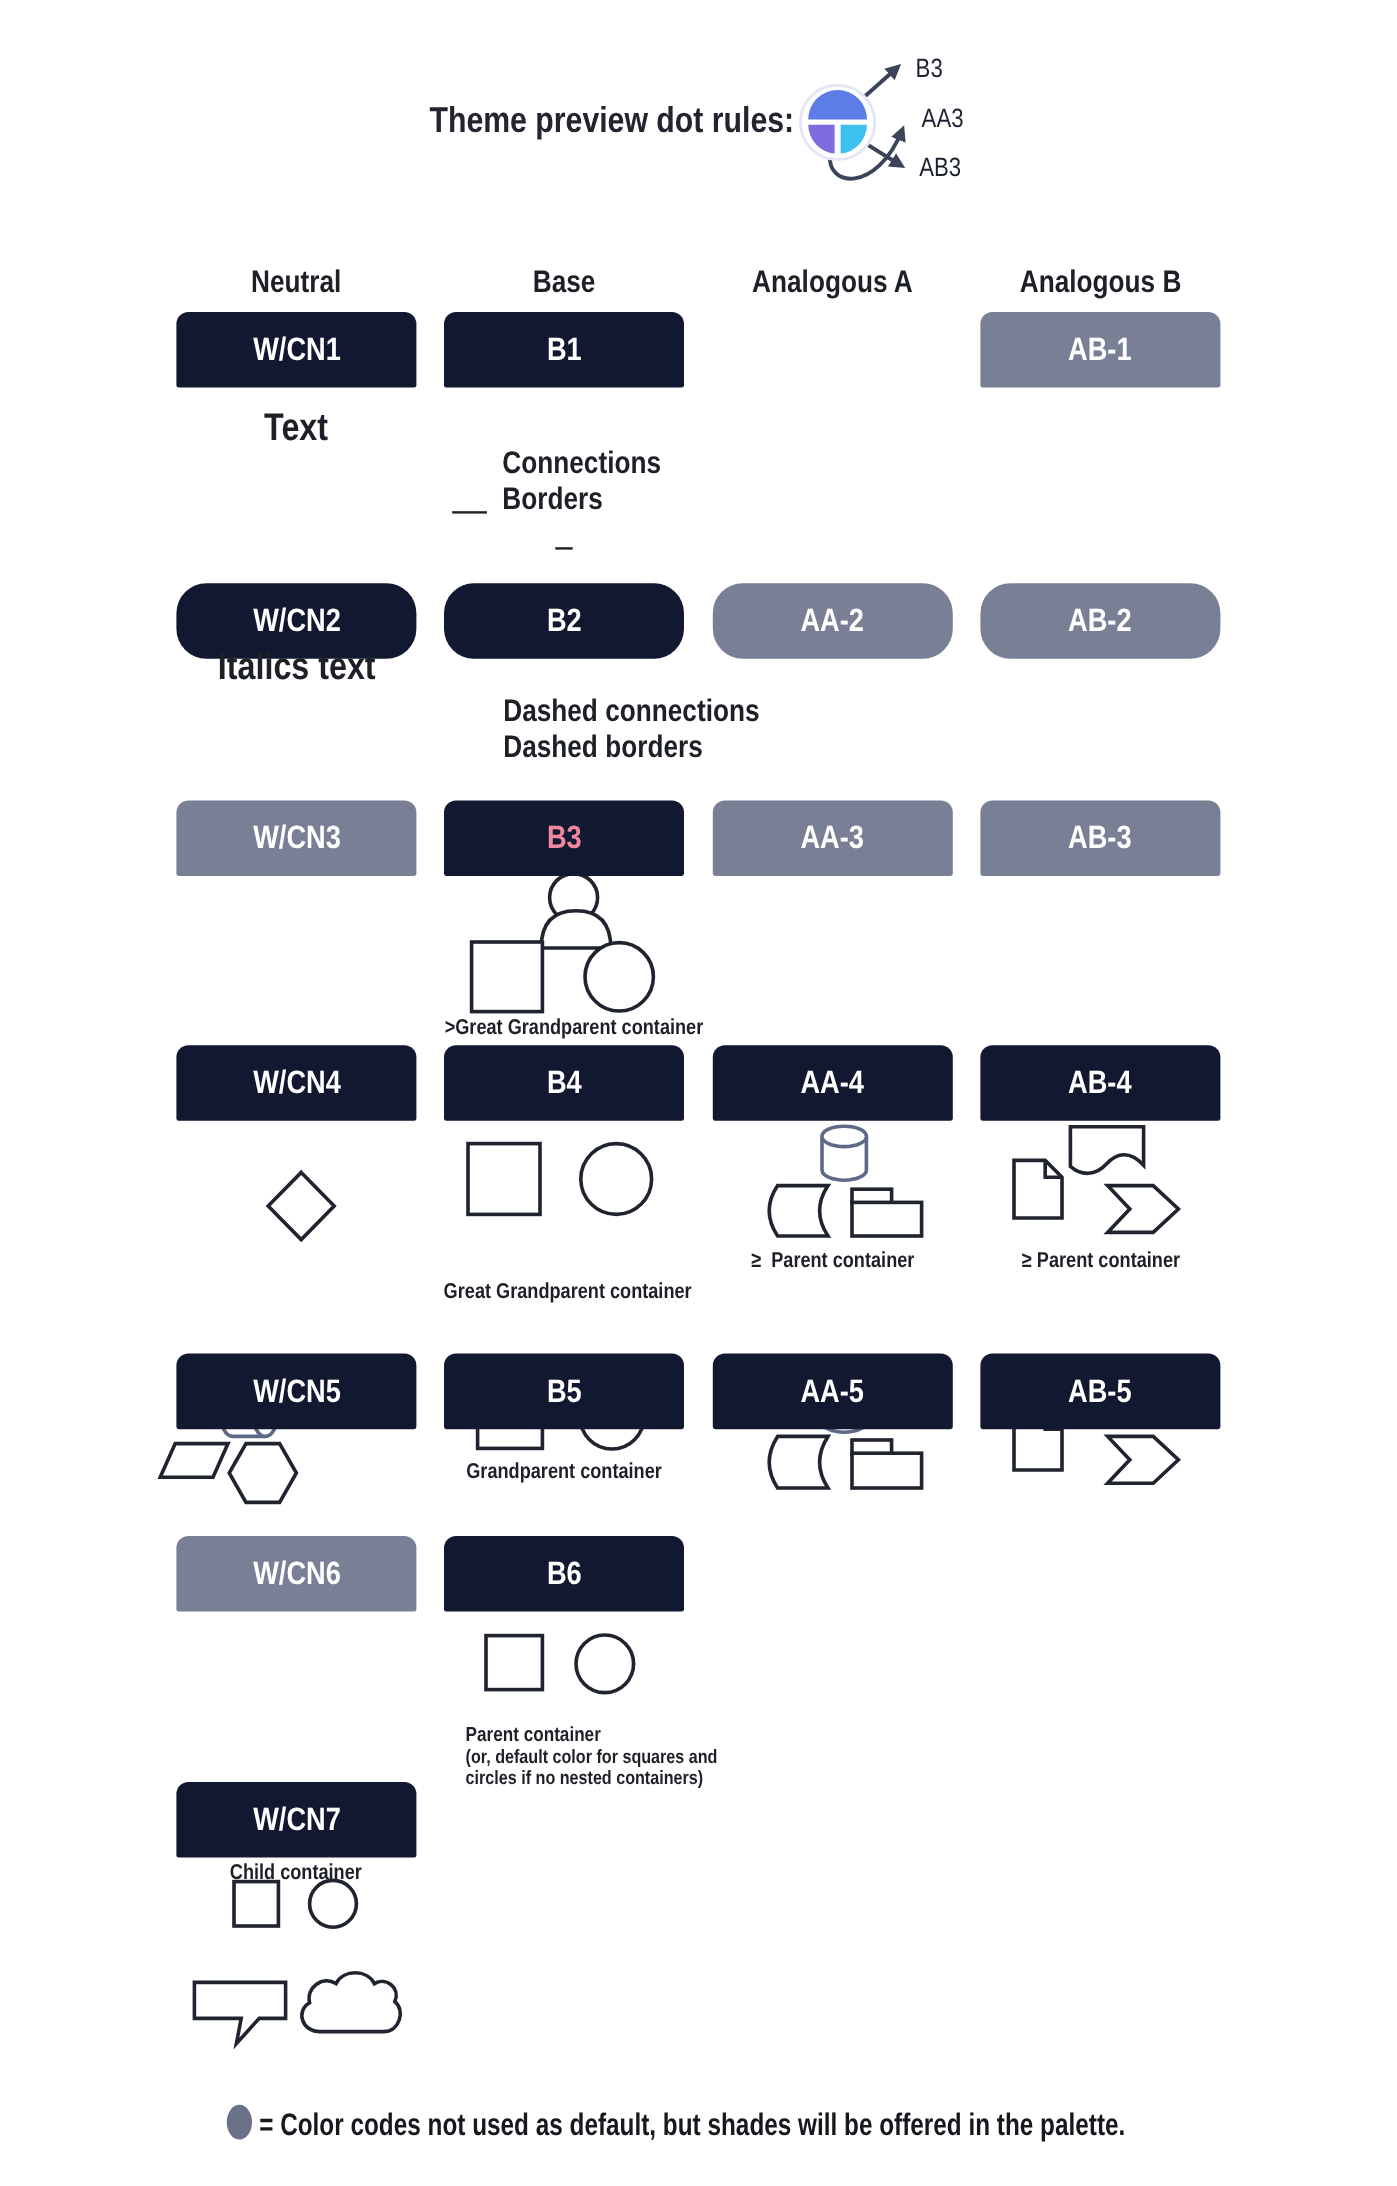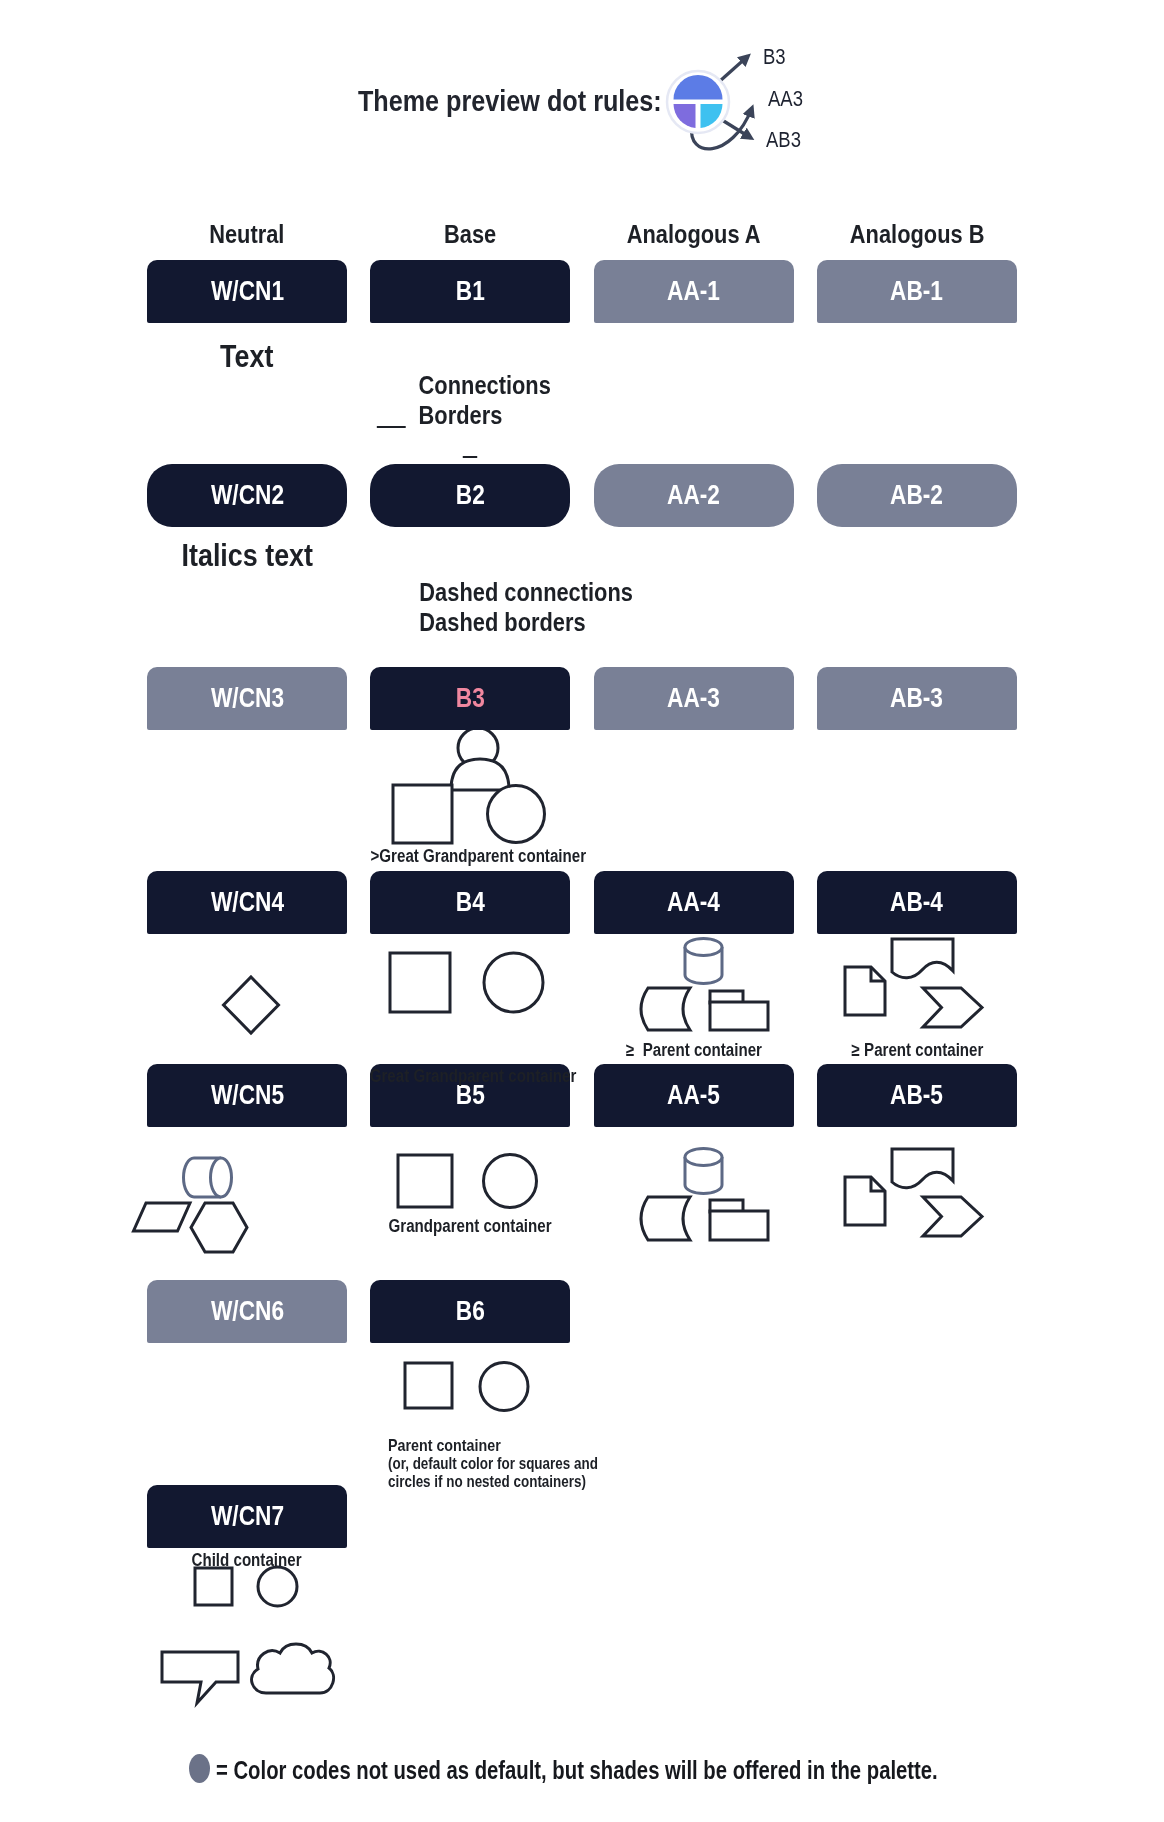--- a/index.html
+++ b/index.html
@@ -20,22 +20,22 @@
 
   .pill{position:absolute;z-index:2;width:200px;height:63px;border-radius:10px 10px 2px 2px;
         display:flex;align-items:center;justify-content:center;}
   .pill.dark{background:var(--pill-dark,#121830);}
   .pill.gray{background:var(--pill-gray,#798096);}
   .pill span{color:var(--pill-text,#fff);font-size:27px;font-weight:700;white-space:pre;
              transform:scaleX(0.84);transform-origin:center center;}
   .pill.pink span{color:var(--accent-pink,#F0879F);}
 
   .c1{left:147px;} .c2{left:370px;} .c3{left:594px;} .c4{left:817px;}
-  .r1{top:260px;} .r2{top:464px;border-radius:25px;} .r3{top:667px;} .r4{top:871px;}
-  .r5{top:1064px;text-align:center;} .r6{top:1280px;} .r7{top:1485px;}
+  .r1{top:260px;} .r2{top:486px;border-radius:25px;} .r3{top:667px;} .r4{top:871px;}
+  .r5{top:1128px;text-align:center;} .r6{top:1280px;} .r7{top:1485px;}
 
   .caption{white-space:pre;color:#1D2026;}
   .cap-lg{width:200px;text-align:center;font-size:32px;font-weight:700;line-height:30px;}
   .cap-lg-block{width:200px;text-align:center;font-size:26px;font-weight:700;line-height:30px;}
   .cap-lg-block .inner{display:inline-block;text-align:left;transform:scaleX(0.84);transform-origin:center top;}
   .cap-sm{font-size:18px;font-weight:700;line-height:20px;}
   .cap-sm.centered{width:200px;text-align:center;}
   .wide{width:260px;}
   .blk{font-size:16px;font-weight:600;line-height:18px;}
   .blk .l1{font-size:17px;font-weight:700;}
@@ -157,23 +157,20 @@
   <div class="txt col-header c2"><span class="cx ox-c" style="display:inline-block;">Base</span></div>
   <div class="txt col-header c3"><span class="cx ox-c" style="display:inline-block;">Analogous A</span></div>
   <div class="txt col-header c4"><span class="cx ox-c" style="display:inline-block;">Analogous B</span></div>
 
   <div class="pill dark c1 r1">
       <span>W/CN1</span>
     </div>
   <div class="pill dark c2 r1">
       <span>B1</span>
     </div>
-  <div class="pill gray c3 r1">
-      <span>AA-1</span>
-    </div>
   <div class="pill gray c4 r1">
       <span>AB-1</span>
     </div>
 
   <div class="pill dark c1 r2">
       <span>W/CN2</span>
     </div>
   <div class="pill dark c2 r2">
       <span>B2</span>
     </div>

